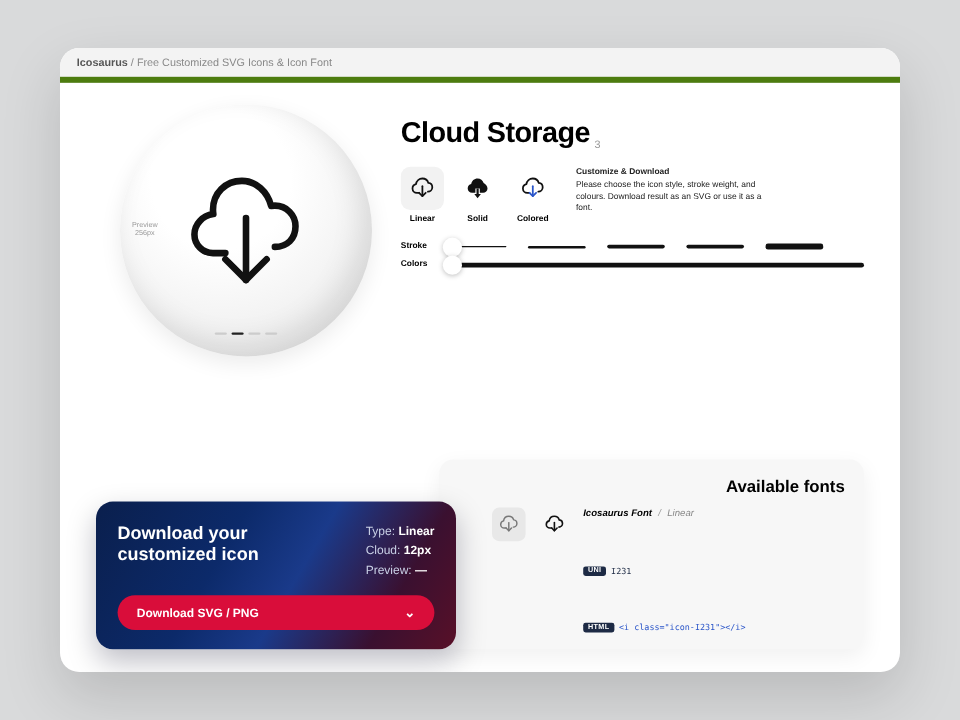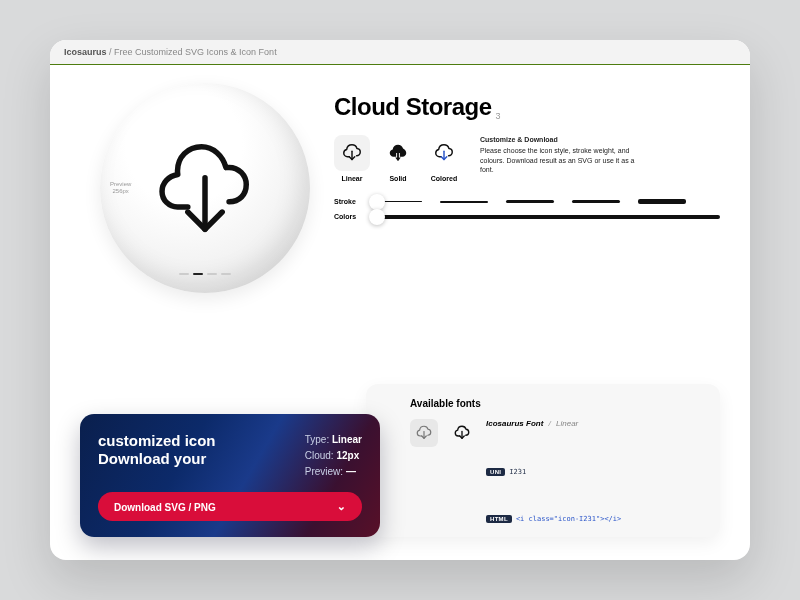--- a/index.html
+++ b/index.html
@@ -17,21 +17,21 @@
   width: 700px;
   height: 520px;
   background: #fff;
   border-radius: 16px;
   box-shadow: 0 20px 50px rgba(0,0,0,0.15);
   overflow: hidden;
   position: relative;
 }
 .titlebar {
   background: #f3f3f3;
-  border-bottom: 1px solid #4d7c0f;
+  border-bottom: 5px solid #4d7c0f;
   padding: 7px 14px;
   font-size: 9px;
   color: #888;
 }
 .titlebar .brand { color: #555; font-weight: 600; }
 .content {
   padding: 18px 30px 20px 30px;
   position: relative;
   height: calc(100% - 26px);
 }
@@ -154,21 +154,21 @@
   flex: 1;
   background: #f7f7f7;
   border-radius: 12px;
   padding: 14px 16px 14px 16px;
   margin-left: -30px;
   padding-left: 44px;
   position: relative;
   z-index: 1;
   box-shadow: 0 6px 18px rgba(0,0,0,0.06);
 }
-.fonts-title { font-size: 10px; font-weight: 800; margin-bottom: 10px; }
+.fonts-title { font-size: 14px; font-weight: 800; margin-bottom: 10px; text-align: right; }
 .fonts-row { display: flex; gap: 10px; align-items: flex-start; }
 .font-icon {
   width: 28px; height: 28px; border-radius: 6px;
   display: flex; align-items: center; justify-content: center;
 }
 .font-icon svg { width: 18px; height: 18px; }
 .font-icon.gray { background: #e8e8e8; }
 .font-meta { flex: 1; }
 .font-name { font-size: 8px; font-weight: 800; font-style: italic; }
 .font-name .sep { color: #999; font-weight: 400; margin: 0 3px; }
@@ -271,22 +271,22 @@
             </div>
           </div>
         </div>
       </div>
     </div>
 
     <div class="bottom-row">
       <div class="download-card">
         <div class="dl-head">
           <div class="dl-title">
+            <div>Download your</div>
             <div>customized icon</div>
-            <div>Download your</div>
           </div>
           <div class="dl-meta">
             <div><span>Type:</span> <b>Linear</b></div>
             <div><span>Cloud:</span> <b>12px</b></div>
             <div><span>Preview:</span> <b>—</b></div>
           </div>
         </div>
         <button class="dl-btn">
           <span>Download SVG / PNG</span>
           <span class="chev">⌄</span>

